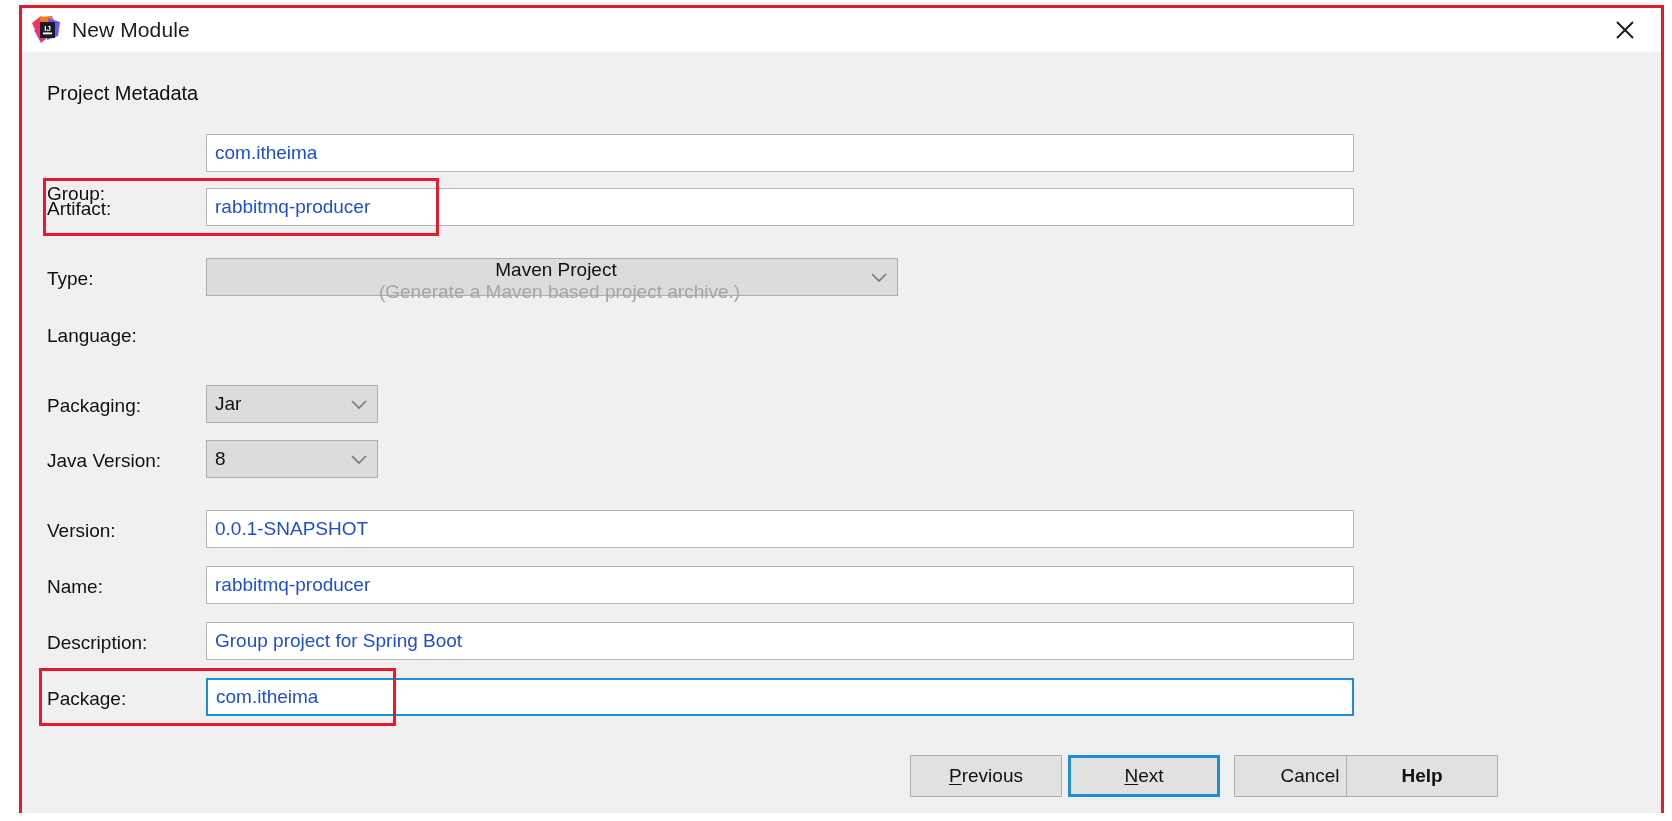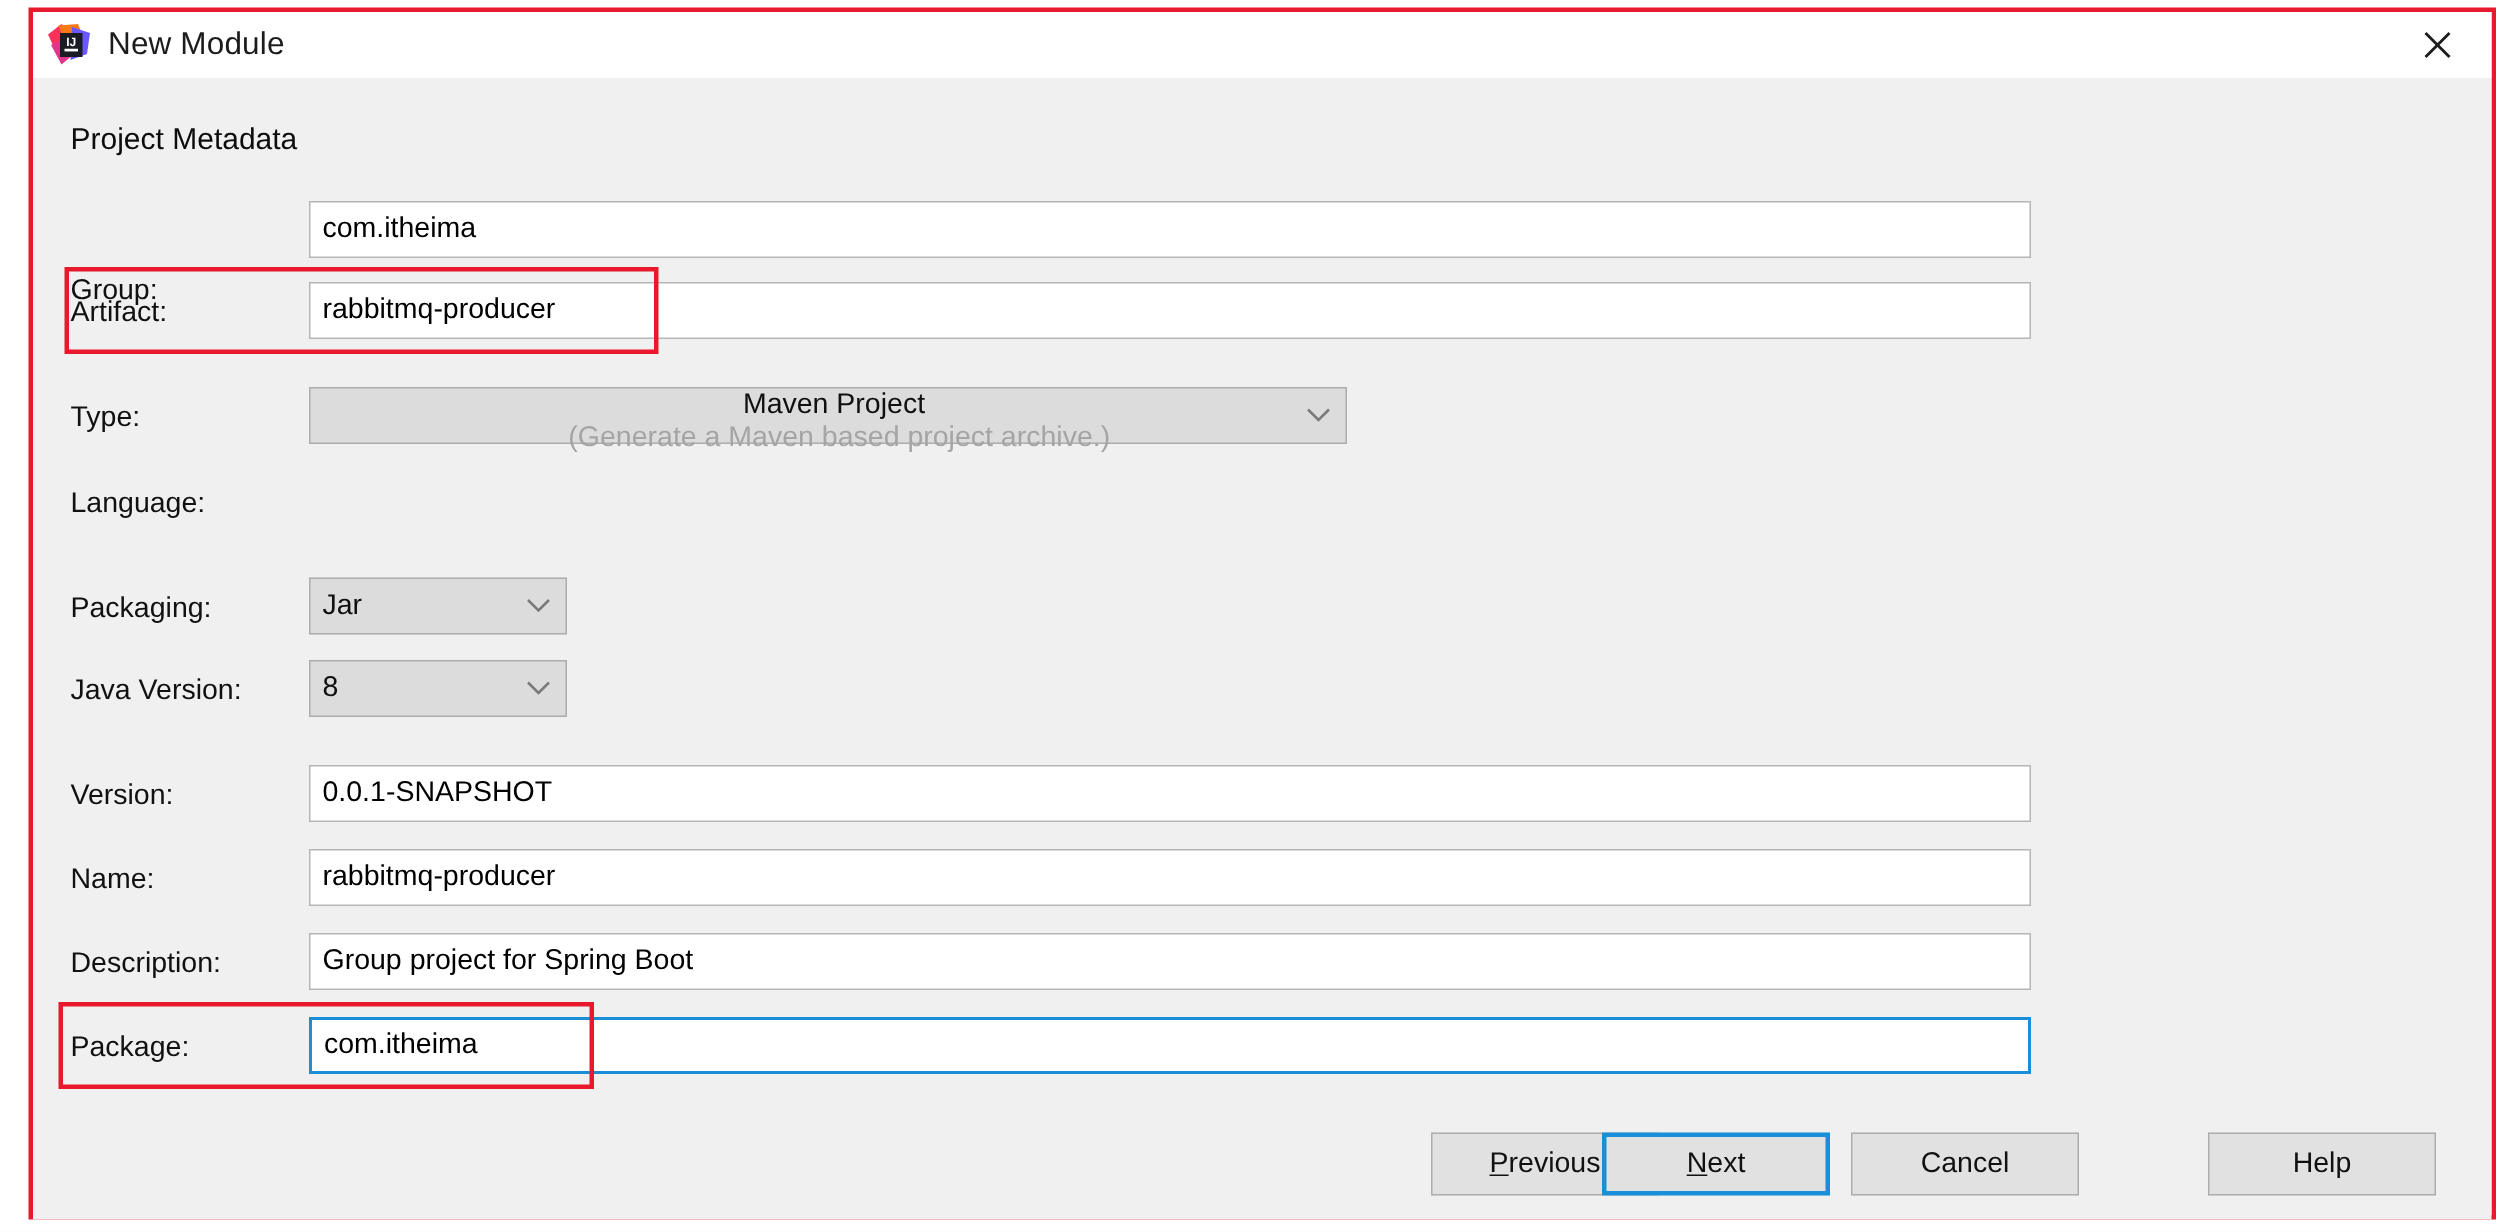--- a/index.html
+++ b/index.html
@@ -80,21 +80,21 @@
     position: absolute;
     left: 184px;
     height: 38px;
     width: 1148px;
     background: #ffffff;
     border: 1px solid #b6b6b6;
     display: flex;
     align-items: center;
     padding-left: 8px;
     font-size: 19px;
-    color: #000000;
+    color: #1d4ed8;
   }
   .txt.focused {
     border: 2px solid #1a8fd8;
   }
 
   .combo {
     position: absolute;
     left: 184px;
     height: 38px;
     background: #dcdcdc;
@@ -227,24 +227,24 @@
     <div class="txt" style="top:514px;">rabbitmq-producer</div>
 
     <div class="lbl" style="top:580px;">Description:</div>
     <div class="txt" style="top:570px;">Group project for Spring Boot</div>
 
     <div class="lbl" style="top:636px;">Package:</div>
     <div class="txt focused" style="top:626px;">com.itheima</div>
     <div class="annot" style="left:17px; top:616px; width:357px; height:58px;"></div>
 
     <div id="button-bar">
-      <div class="btn" style="left:932px; width:152px;text-align:center;">
+      <div class="btn" style="left:888px; width:152px;text-align:center;">
         <span><u>P</u><span>revious</span></span>
       </div>
       <div class="btn default" style="left:1046px; width:152px;">
         <span><u>N</u><span>ext</span></span>
       </div>
       <div class="btn" style="left:1212px; width:152px;">Cancel</div>
-      <div class="btn" style="left:1450px; width:152px;">Help</div>
+      <div class="btn" style="left:1324px; width:152px;font-weight:bold;">Help</div>
     </div>
 
   </div>
 </div>
 
 </body></html>

